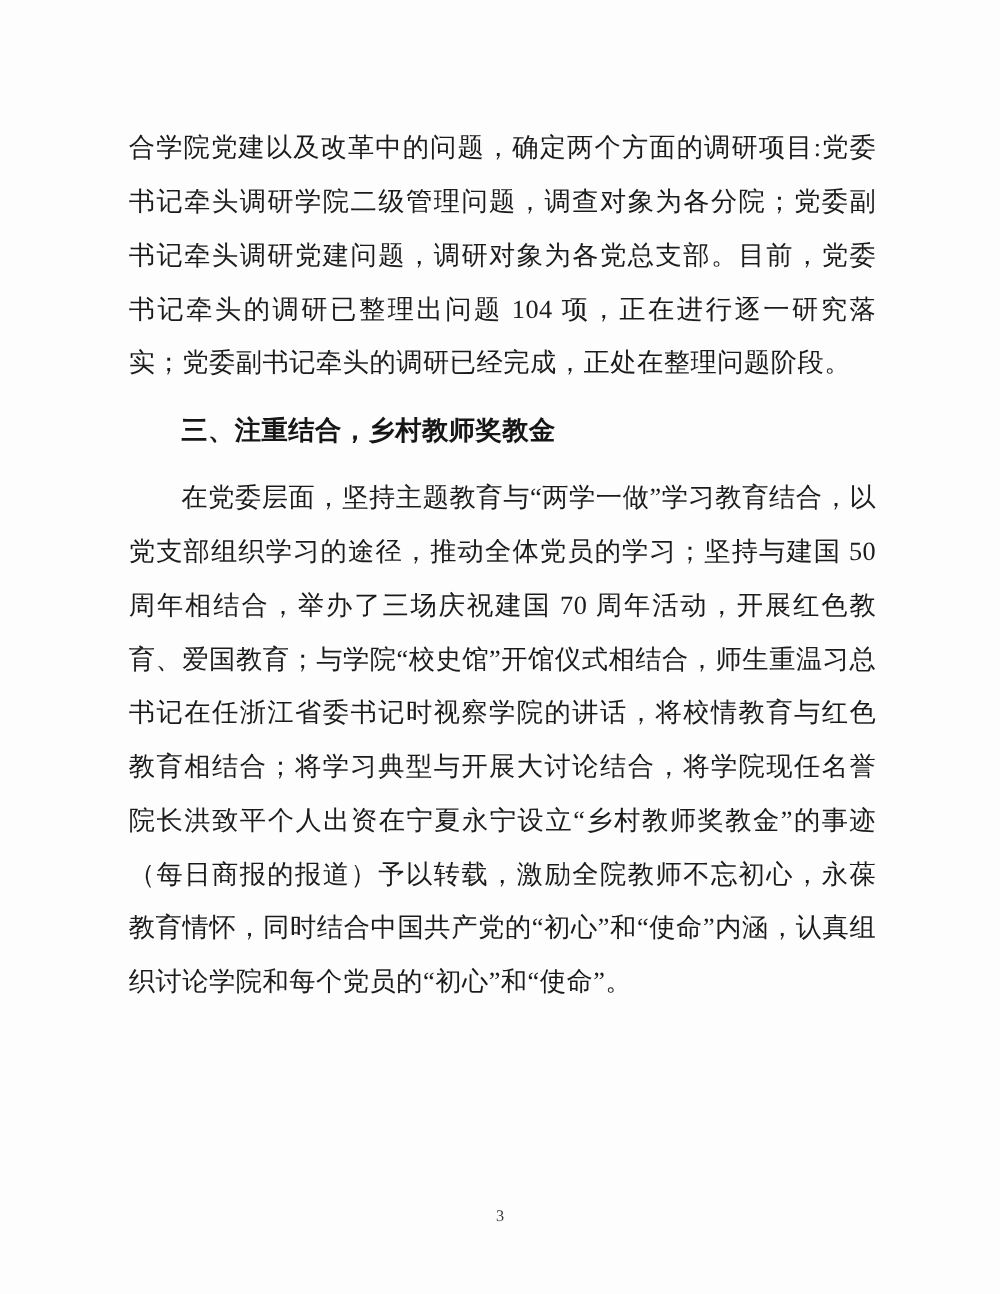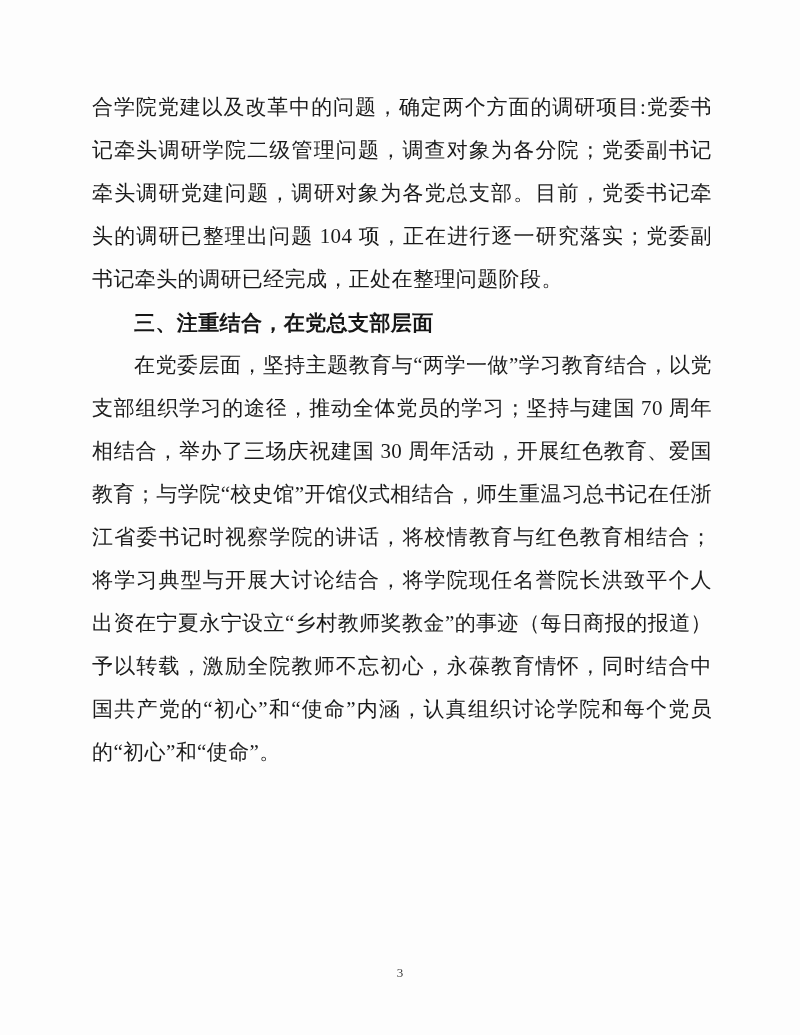--- a/index.html
+++ b/index.html
@@ -21,21 +21,21 @@
     top: 86px;
     width: 620px;
     color: #1b1b1b;
     font-size: 21px;
     line-height: 43px;
     letter-spacing: 0.4px;
     text-align: justify;
     text-justify: inter-ideograph;
   }
   .content p {
-    margin: 0;
+    margin: 11px;
     padding: 0;
   }
   .para-indent {
     text-indent: 2em;
   }
   .section-heading {
     text-indent: 2em;
     font-family: "Liberation Sans", "DejaVu Sans", sans-serif;
     font-weight: bold;
     color: #161616;
@@ -51,17 +51,17 @@
     color: #3a3a3a;
     font-family: "Liberation Serif", "DejaVu Serif", serif;
   }
 </style>
 </head>
 <body>
 
 <div class="page">
   <div class="content">
     <p>合学院党建以及改革中的问题，确定两个方面的调研项目:党委书记牵头调研学院二级管理问题，调查对象为各分院；党委副书记牵头调研党建问题，调研对象为各党总支部。目前，党委书记牵头的调研已整理出问题 104 项，正在进行逐一研究落实；党委副书记牵头的调研已经完成，正处在整理问题阶段。</p>
-    <p class="section-heading">三、注重结合，在党总支部层面</p>
-    <p class="para-indent">在党委层面，坚持主题教育与“两学一做”学习教育结合，以党支部组织学习的途径，推动全体党员的学习；坚持与建国 70 周年相结合，举办了三场庆祝建国 30 周年活动，开展红色教育、爱国教育；与学院“校史馆”开馆仪式相结合，师生重温习总书记在任浙江省委书记时视察学院的讲话，将校情教育与红色教育相结合；将学习典型与开展大讨论结合，将学院现任名誉院长洪致平个人出资在宁夏永宁设立“乡村教师奖教金”的事迹（每日商报的报道）予以转载，激励全院教师不忘初心，永葆教育情怀，同时结合中国共产党的“初心”和“使命”内涵，认真组织讨论学院和每个党员的“初心”和“使命”。</p>
+    <p class="section-heading">三、注重结合，乡村教师奖教金</p>
+    <p class="para-indent">在党委层面，坚持主题教育与“两学一做”学习教育结合，以党支部组织学习的途径，推动全体党员的学习；坚持与建国 50 周年相结合，举办了三场庆祝建国 70 周年活动，开展红色教育、爱国教育；与学院“校史馆”开馆仪式相结合，师生重温习总书记在任浙江省委书记时视察学院的讲话，将校情教育与红色教育相结合；将学习典型与开展大讨论结合，将学院现任名誉院长洪致平个人出资在宁夏永宁设立“乡村教师奖教金”的事迹（每日商报的报道）予以转载，激励全院教师不忘初心，永葆教育情怀，同时结合中国共产党的“初心”和“使命”内涵，认真组织讨论学院和每个党员的“初心”和“使命”。</p>
   </div>
   <div class="page-footer">3</div>
 </div>
 
 </body></html>

